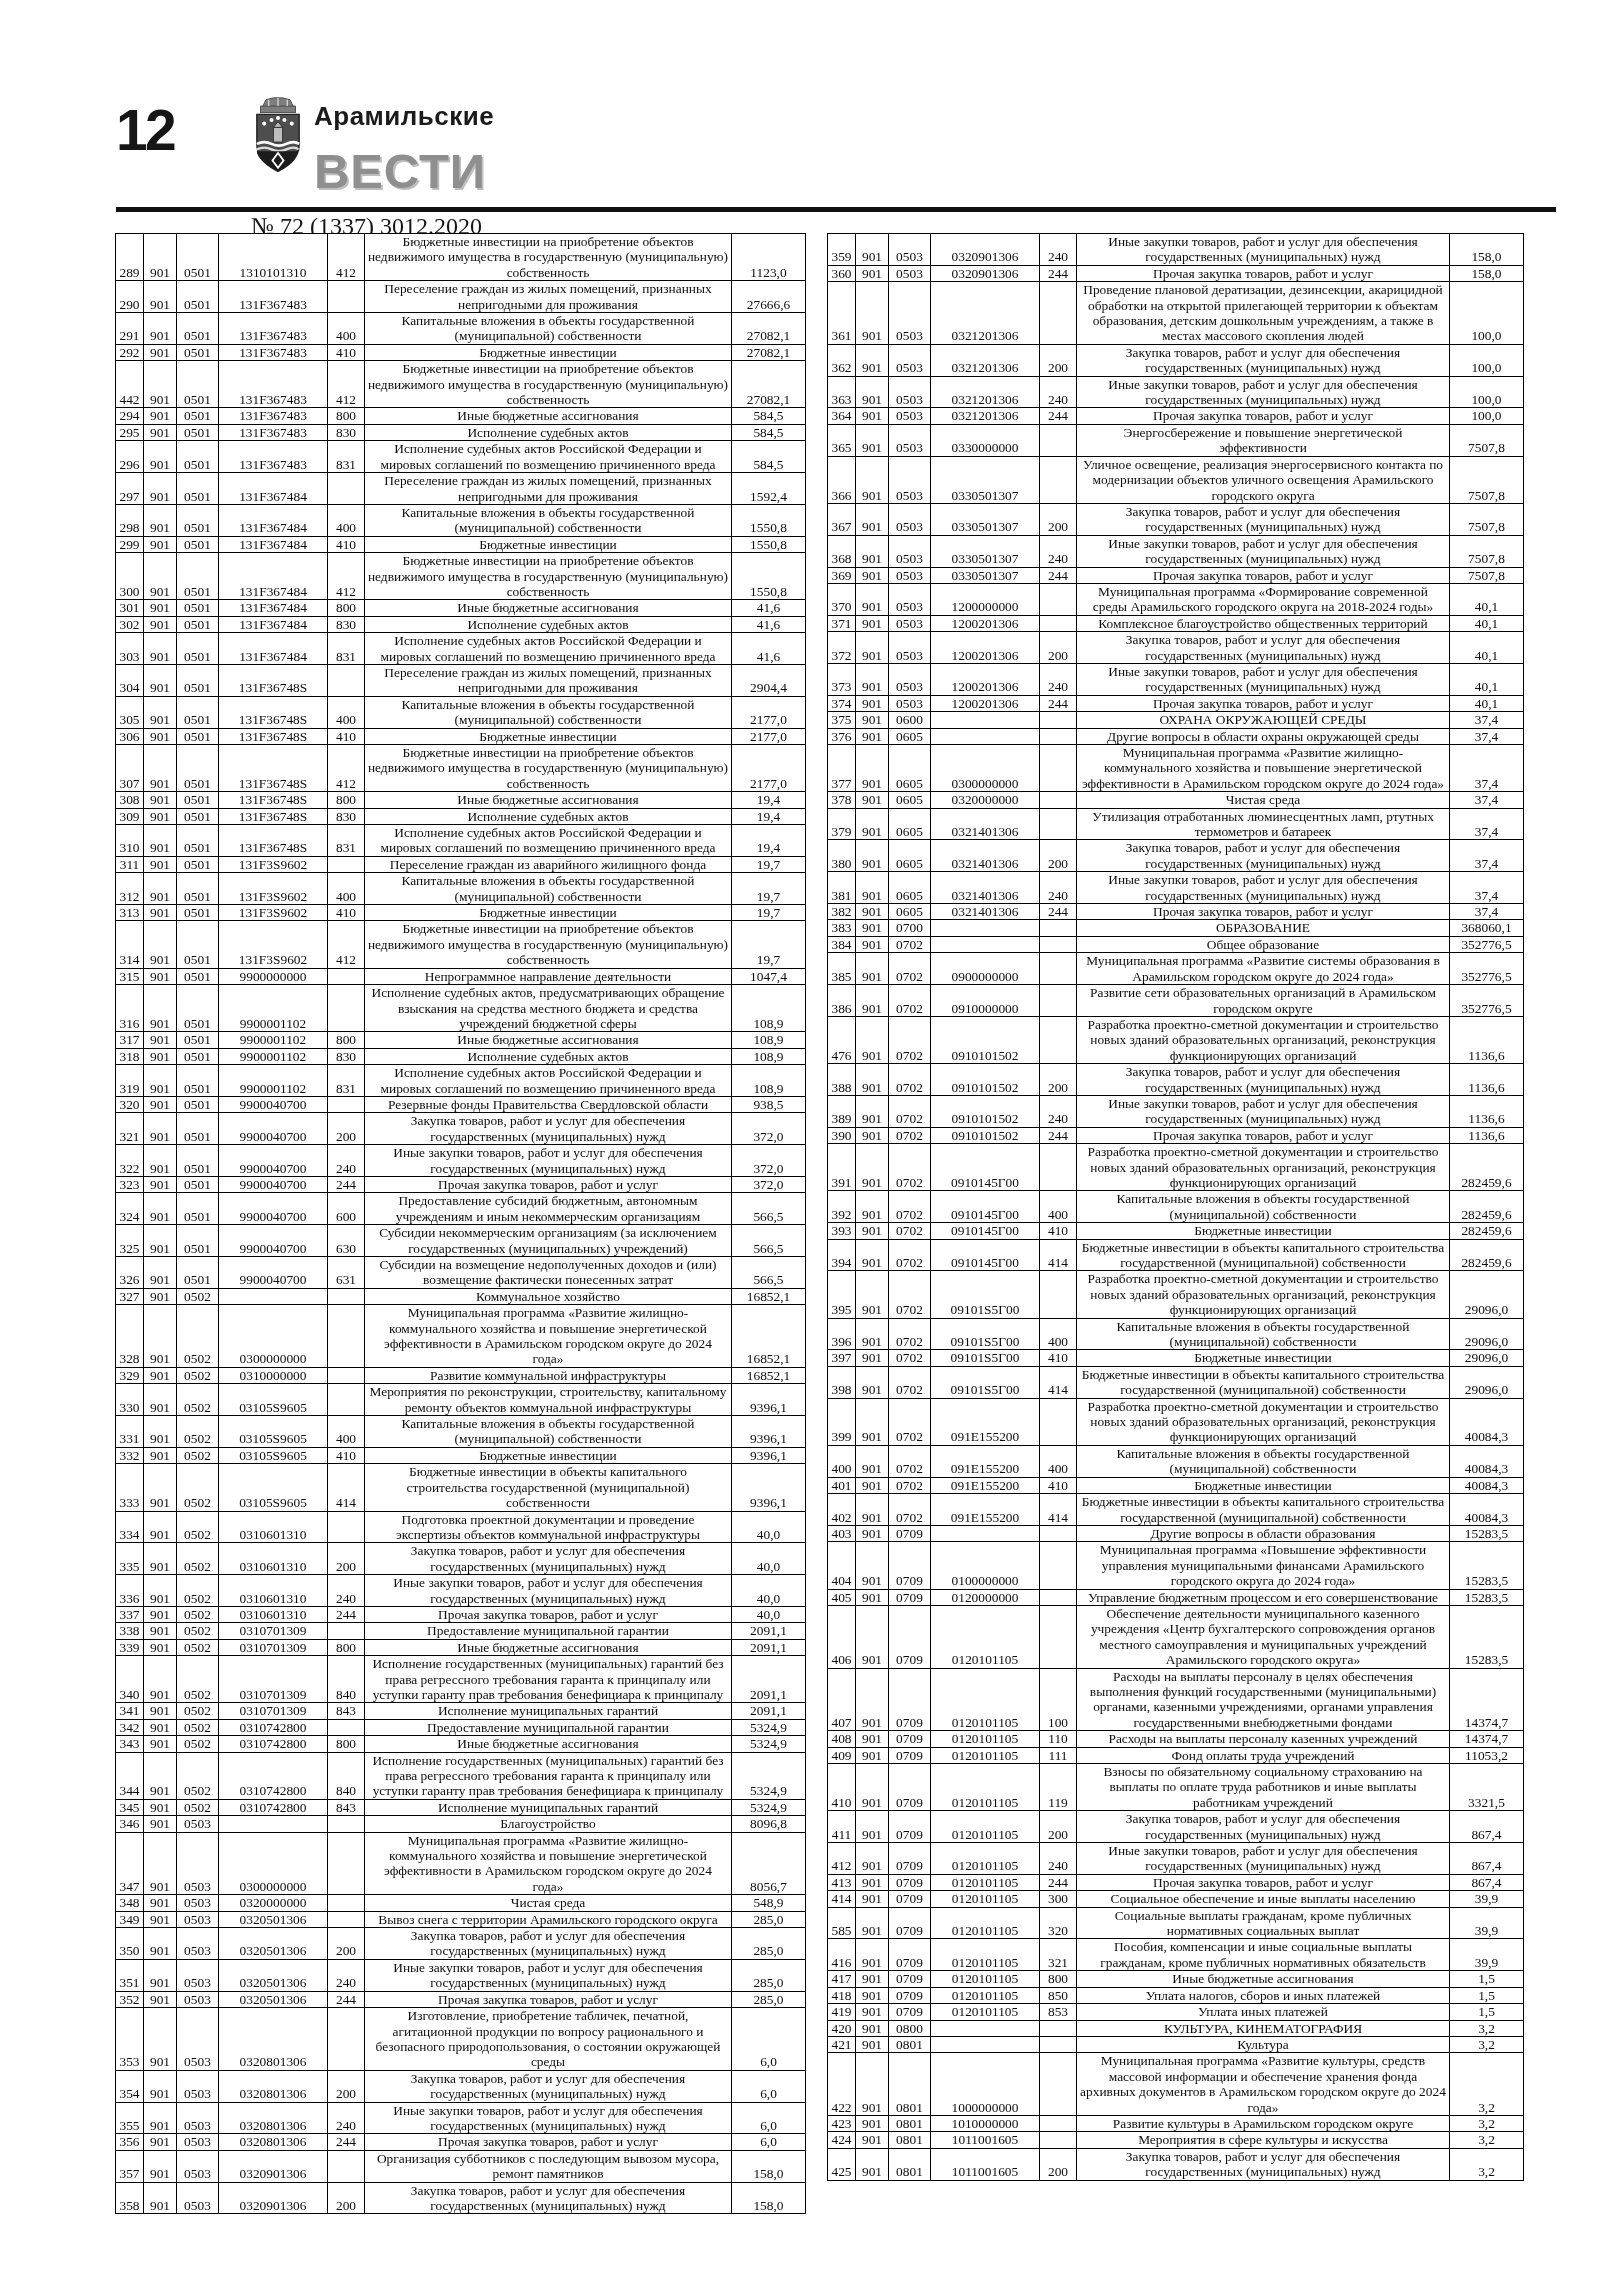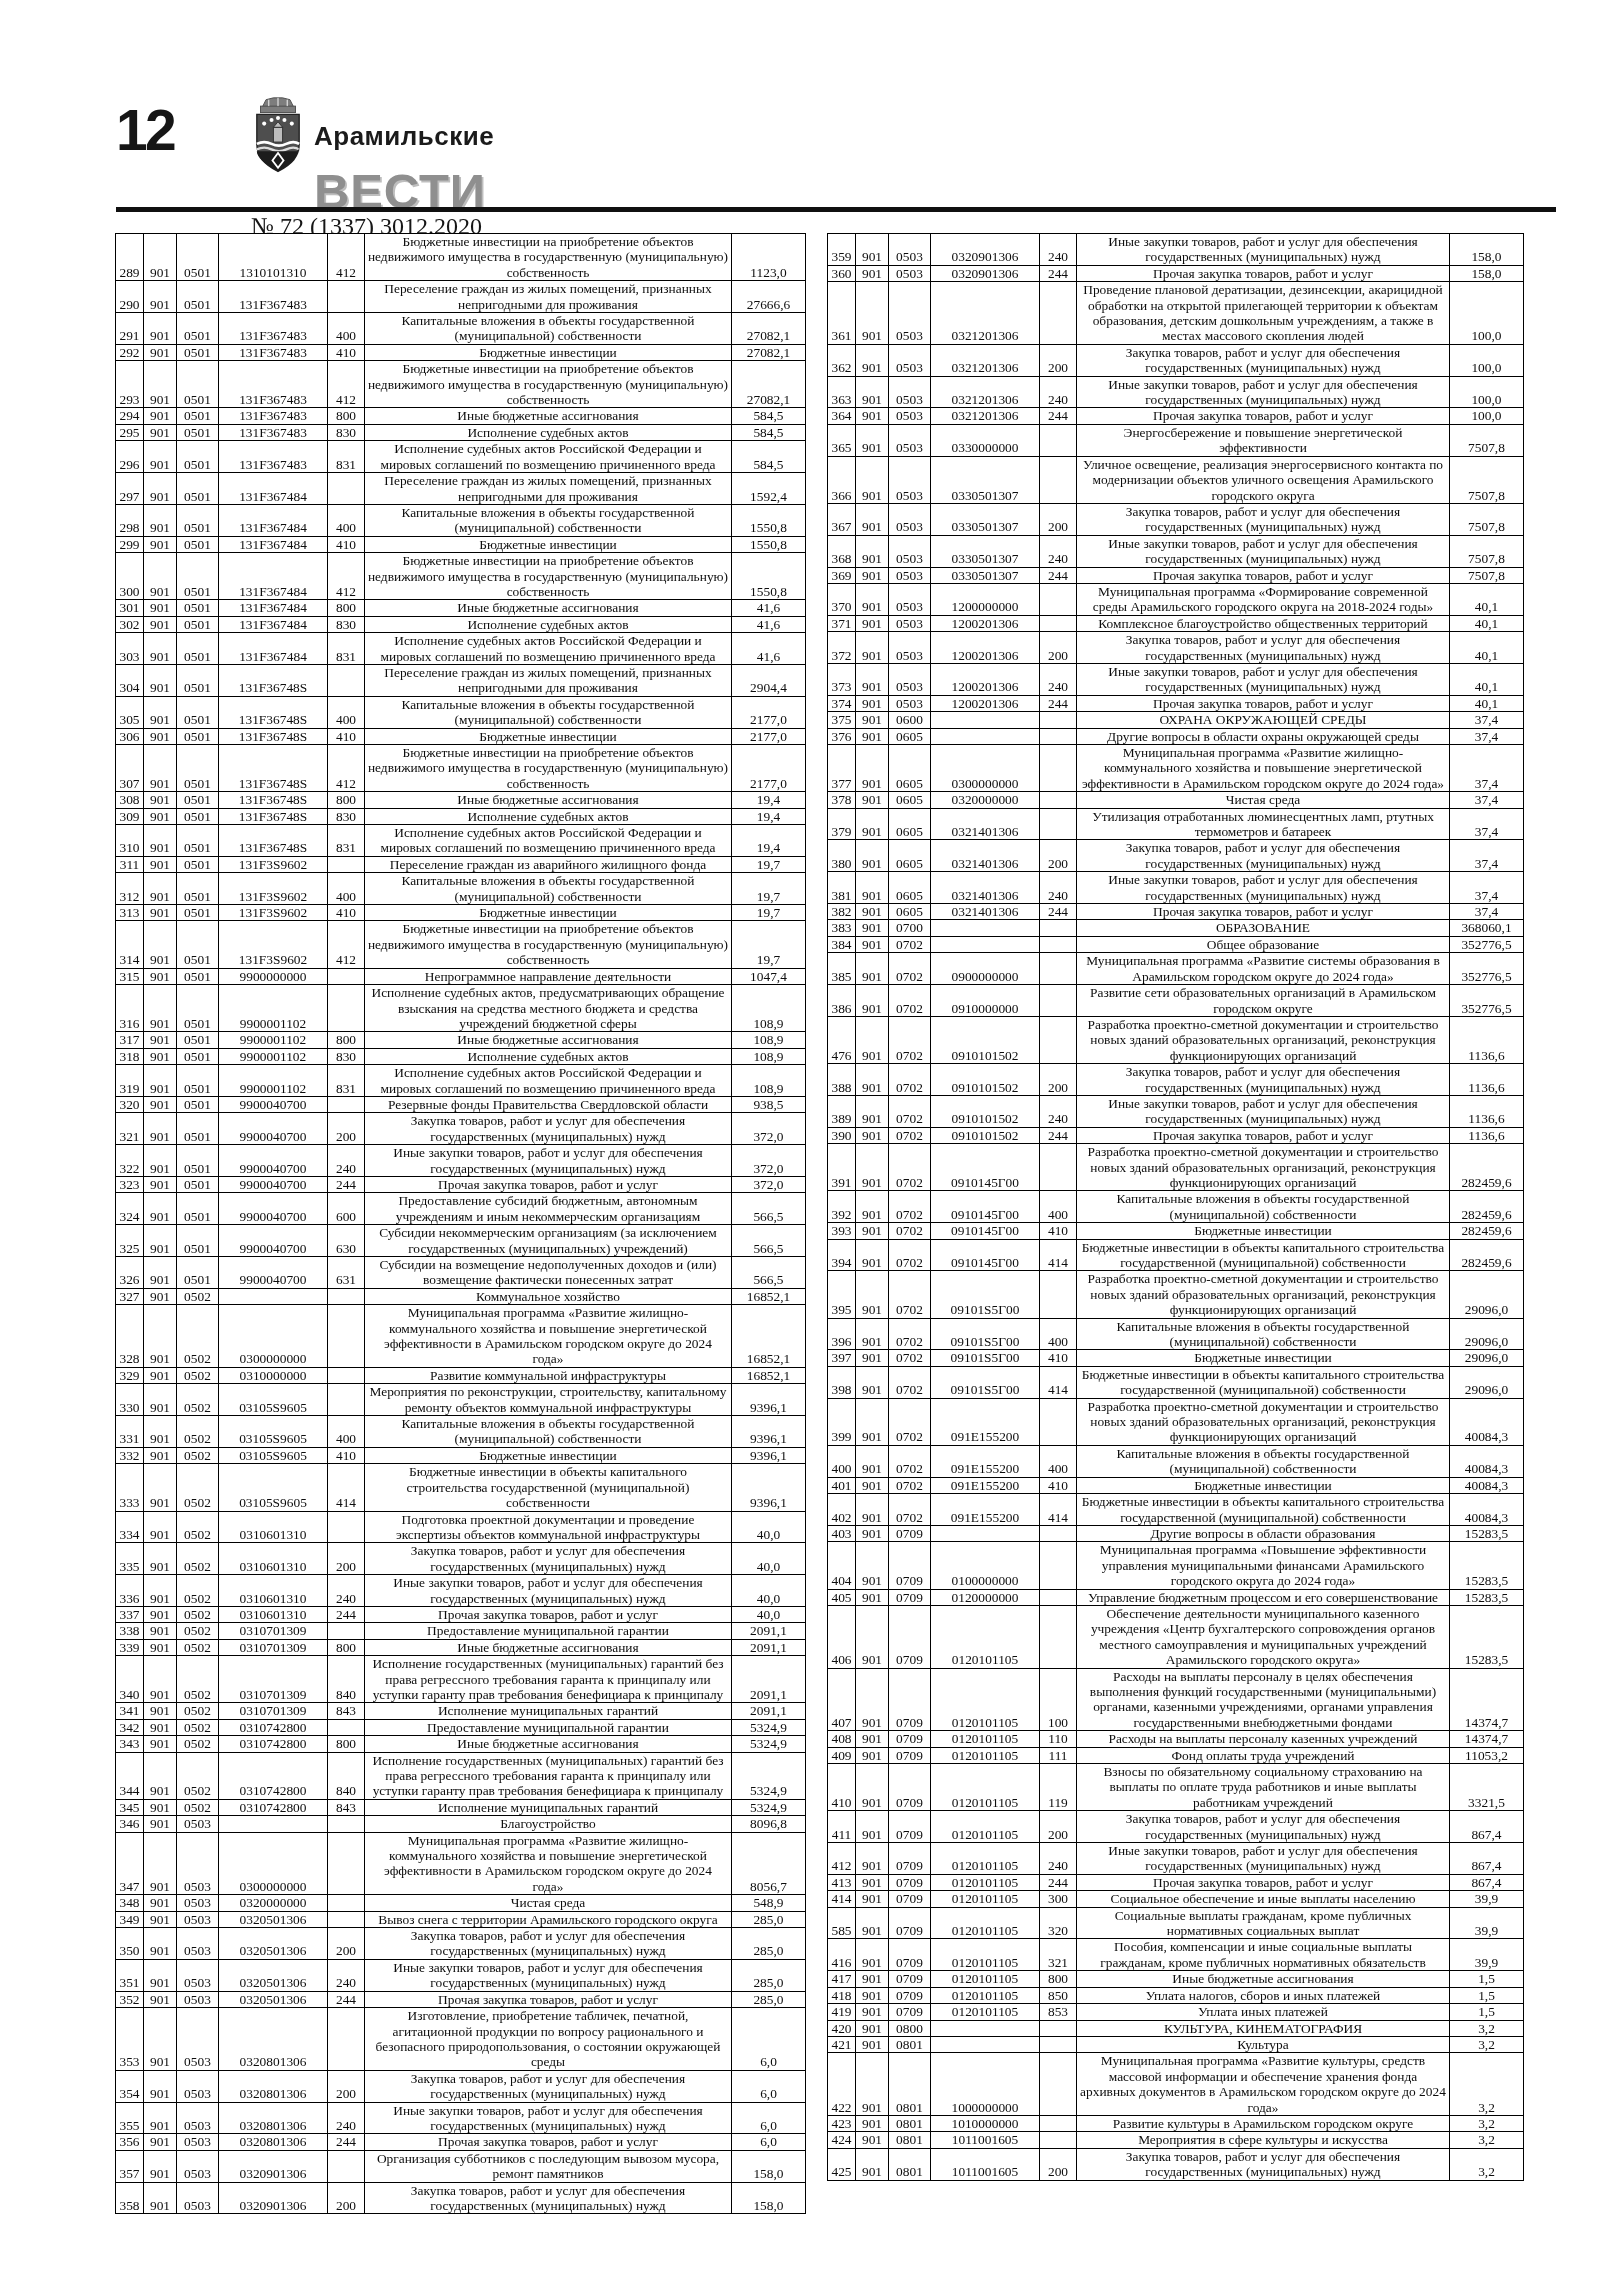--- a/index.html
+++ b/index.html
@@ -11,21 +11,21 @@
   
   .page-number{
     position:absolute;left:116px;top:102px;
     font-family:"Liberation Sans",sans-serif;font-weight:800;
     font-size:57px;line-height:1;letter-spacing:-2.8px;color:#161616;
   }
   .coat{position:absolute;left:251px;top:96px;}
   .logo-text{position:absolute;left:314px;top:103px;line-height:1;}
   .logo-top{
     font-family:"Liberation Sans",sans-serif;font-weight:700;
-    font-size:26px;color:#1b1b1b;letter-spacing:0.5px;margin-top:20px;
+    font-size:26px;color:#1b1b1b;letter-spacing:0.5px;
   }
   .logo-bottom{
     font-family:"Liberation Sans",sans-serif;font-weight:800;
     font-size:49px;color:#8f8f8f;letter-spacing:0.9px;margin-top:18px;
     text-shadow:1.8px 1.8px 0 rgba(70,70,70,0.35);
   }
   .issue-line{
     position:absolute;left:251px;top:177px;
     font-family:"Liberation Serif",serif;font-size:24px;color:#161616;margin-top:36px;
   }
@@ -144,21 +144,21 @@
         <tr>
           <td>292</td>
           <td>901</td>
           <td>0501</td>
           <td>131F367483</td>
           <td>410</td>
           <td>Бюджетные инвестиции</td>
           <td>27082,1</td>
         </tr>
         <tr>
-          <td>293</td>
+          <td>442</td>
           <td>901</td>
           <td>0501</td>
           <td>131F367483</td>
           <td>412</td>
           <td>Бюджетные инвестиции на приобретение объектов недвижимого имущества в государственную (муниципальную) собственность</td>
           <td>27082,1</td>
         </tr>
         <tr>
           <td>294</td>
           <td>901</td>

